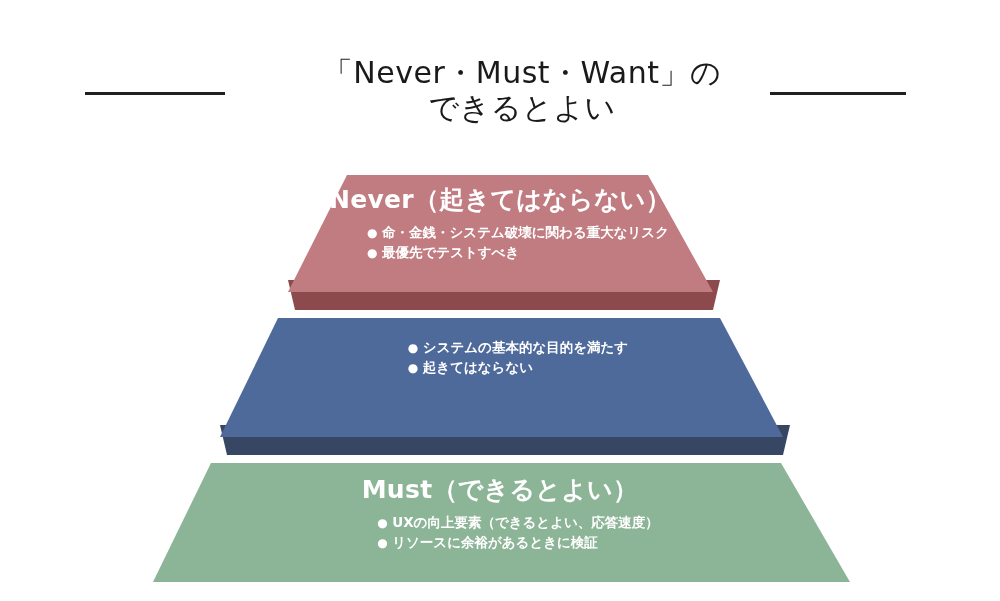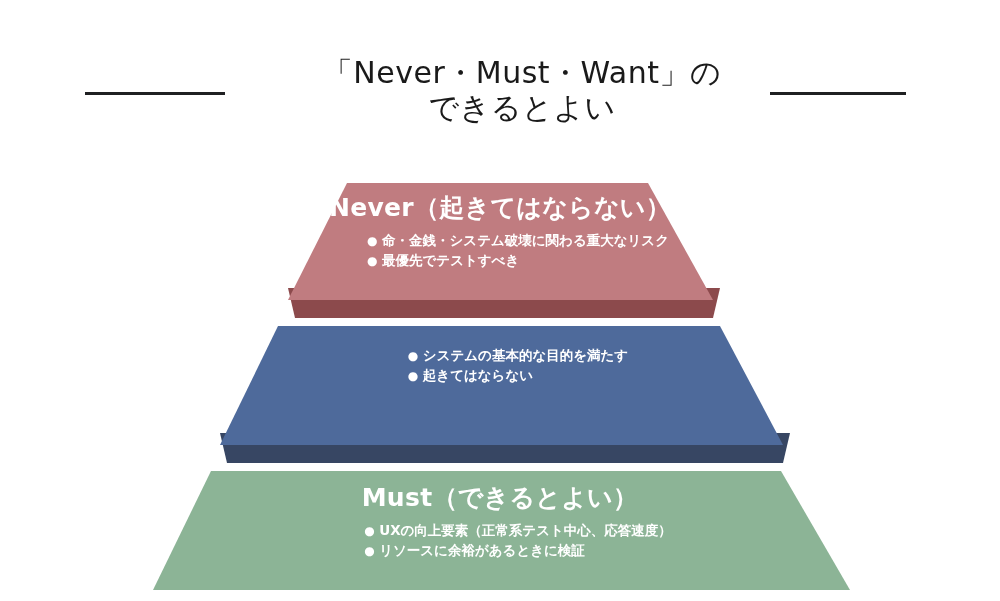--- a/index.html
+++ b/index.html
@@ -48,21 +48,21 @@
     height: 3px;
     background: #1f2022;
   }
   .rule-left  { left: 85px;  width: 140px; }
   .rule-right { left: 770px; width: 136px; }
 
   
   .pyramid {
     position: absolute;
     left: 0;
-    top: 8px;
+    top: 0;
     width: 1000px;
     height: 439px;
   }
   .tier {
     position: absolute;
     left: 0;
     width: 1000px;
   }
   .tier-shape {
     position: absolute;
@@ -165,21 +165,21 @@
 
   <div class="tier tier-want">
     <svg class="tier-shape" width="1000" height="143" viewBox="0 0 1000 143">
       <polygon points="211,5 781,5 850,124 153,124" fill="#8cb496"></polygon>
     </svg>
   </div>
   <div class="tier-body body-want">
     <div class="tier-heading">Must（できるとよい）</div>
     <div class="tier-bullets">
       <div class="bullet">
-        <span class="bullet-dot">●</span><span>UXの向上要素（正常系テスト中心、応答速度）</span>
+        <span class="bullet-dot">●</span><span>UXの向上要素（できるとよい、応答速度）</span>
       </div>
       <div class="bullet">
         <span class="bullet-dot">●</span><span>リソースに余裕があるときに検証</span>
       </div>
     </div>
   </div>
 
 </div>
 
 </body></html>

